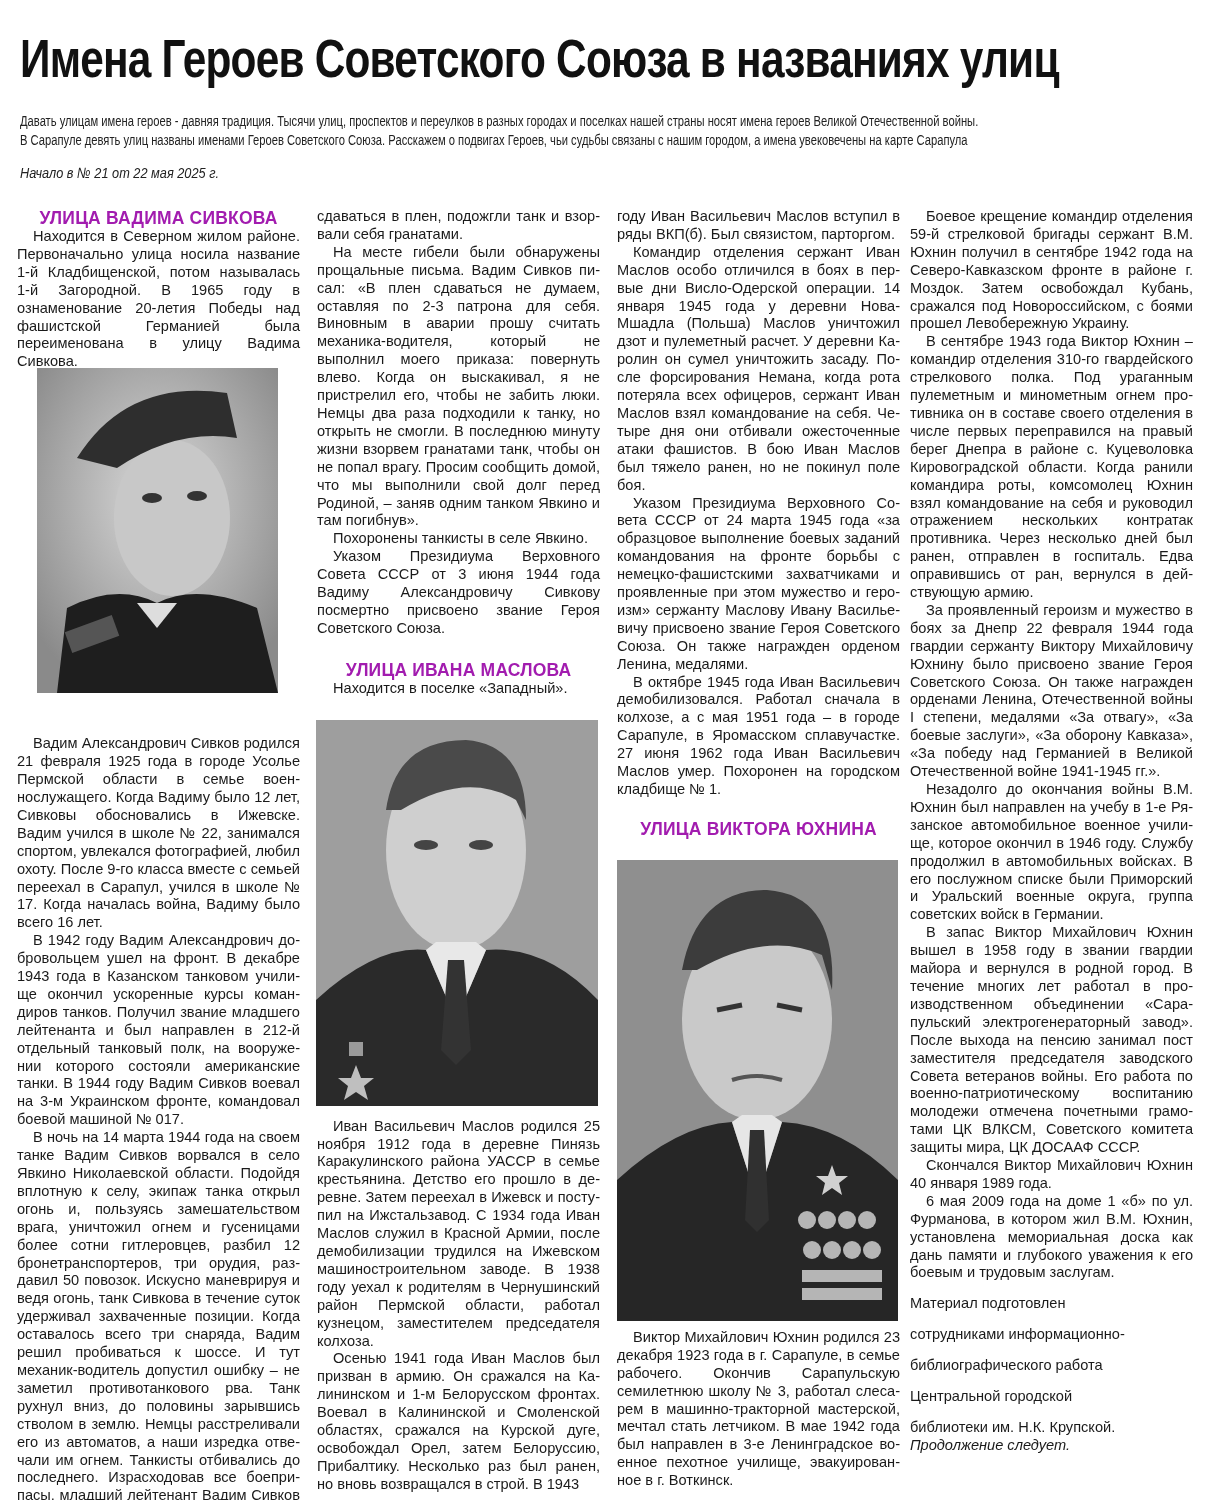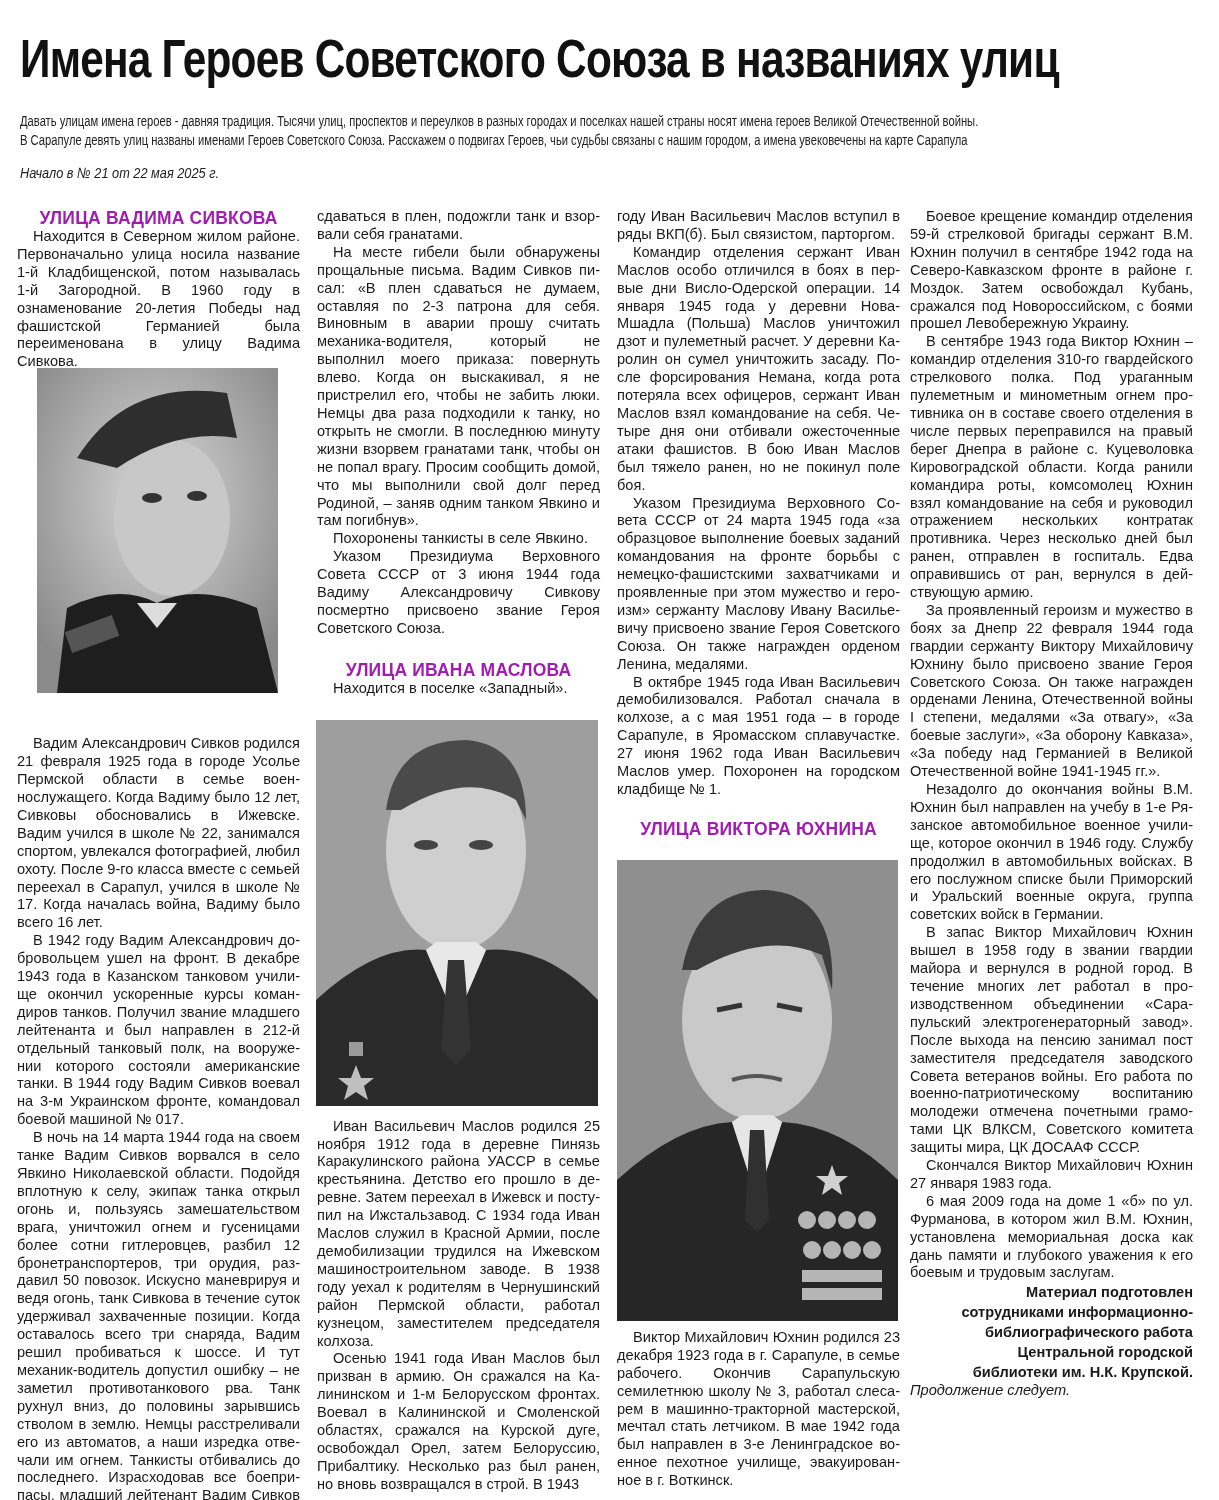--- a/index.html
+++ b/index.html
@@ -41,21 +41,21 @@
     .street-title {
       font-weight: 700; font-size: 17.5px; line-height: 20px;
       text-align: center; letter-spacing: 0.2px; color: #a21caf;
       text-indent: 0;
     }
     .photo {
       position: absolute; overflow: hidden; background: #6d6d6d;
     }
     .photo svg { width: 100%; height: 100%; display: block; }
 
-    .credit { text-align: right; font-weight: 700; text-indent: 0 !important; margin-top: 2px; }
+    .credit { text-align: left; font-weight: 400; text-indent: 0 !important; margin-top: 13px; }
     .continued { text-align: left; font-style: italic; text-indent: 0 !important; }
   </style>
 </head>
 <body>
 
 <h1 class="headline">Имена Героев Советского Союза в названиях улиц</h1>
 <div class="lead">
   <p>Давать улицам имена героев - давняя традиция. Тысячи улиц, проспектов и переулков в разных городах и поселках нашей страны носят имена героев Великой Отечественной войны.</p>
   <p>В Сарапуле девять улиц названы именами Героев Советского Союза. Расскажем о подвигах Героев, чьи судьбы связаны с нашим городом, а имена увековечены на карте Сарапула</p>
 </div>
@@ -116,21 +116,21 @@
         <circle cx="235" cy="390" r="9"></circle>
         <circle cx="255" cy="390" r="9"></circle>
       <rect x="185" y="410" width="80" height="12"></rect>
         <rect x="185" y="428" width="80" height="12"></rect>
     </g>
   </svg>
 </div>
 
 <div class="col c1">
   <h2 class="street-title">УЛИЦА ВАДИМА СИВКОВА</h2>
-  <p>Находится в Северном жилом районе. Первоначально улица носила название 1-й Кладбищенской, потом называлась 1-й Загородной. В 1960 году в ознаменование 20-летия Победы над фашистской Германией была переименована в улицу Вадима Сивкова.</p>
+  <p>Находится в Северном жилом районе. Первоначально улица носила название 1-й Кладбищенской, потом называлась 1-й Загородной. В 1965 году в ознаменование 20-летия Победы над фашистской Германией была переименована в улицу Вадима Сивкова.</p>
   <div style="height:364px"></div>
   <p>Вадим Александрович Сивков родился 21 февраля 1925 года в городе Усо­лье Пермской области в семье воен­нослужащего. Когда Вадиму было 12 лет, Сивковы обосновались в Ижевске. Вадим учился в школе № 22, занимал­ся спортом, увлекался фотографией, любил охоту. После 9-го класса вместе с семьей переехал в Сарапул, учился в школе № 17. Когда началась война, Ва­диму было всего 16 лет.</p>
   <p>В 1942 году Вадим Александрович до­бровольцем ушел на фронт. В декабре 1943 года в Казанском танковом учили­ще окончил ускоренные курсы коман­диров танков. Получил звание младше­го лейтенанта и был направлен в 212-й отдельный танковый полк, на вооруже­нии которого состояли американские танки. В 1944 году Вадим Сивков воевал на 3-м Украинском фронте, командовал боевой машиной № 017.</p>
   <p>В ночь на 14 марта 1944 года на сво­ем танке Вадим Сивков ворвался в село Явкино Николаевской области. Подойдя вплотную к селу, экипаж танка открыл огонь и, пользуясь замешательством врага, уничтожил огнем и гусеницами более сотни гитлеровцев, разбил 12 бронетранспортеров, три орудия, раз­давил 50 повозок. Искусно маневрируя и ведя огонь, танк Сивкова в течение суток удерживал захваченные позиции. Когда оставалось всего три снаряда, Ва­дим решил пробиваться к шоссе. И тут механик-водитель допустил ошибку – не заметил противотанкового рва. Танк рухнул вниз, до половины зарывшись стволом в землю. Немцы расстреливали его из автоматов, а наши изредка отве­чали им огнем. Танкисты отбивались до последнего. Израсходовав все боепри­пасы, младший лейтенант Вадим Сивков и рядовой Петр Крестьянинов, не желая</p>
 </div>
 
 <div class="col c2">
   <p class="noindent">сдаваться в плен, подожгли танк и взор­вали себя гранатами.</p>
   <p>На месте гибели были обнаружены прощальные письма. Вадим Сивков пи­сал: «В плен сдаваться не думаем, остав­ляя по 2-3 патрона для себя. Виновным в аварии прошу считать механика-во­дителя, который не выполнил моего приказа: повернуть влево. Когда он вы­скакивал, я не пристрелил его, чтобы не забить люки. Немцы два раза подходили к танку, но открыть не смогли. В послед­нюю минуту жизни взорвем гранатами танк, чтобы он не попал врагу. Просим сообщить домой, что мы выполнили свой долг перед Родиной, – заняв одним танком Явкино и там погибнув».</p>
   <p>Похоронены танкисты в селе Явкино.</p>
@@ -153,21 +153,21 @@
   <div style="height:490px"></div>
   <p>Виктор Михайлович Юхнин родился 23 декабря 1923 года в г. Сарапуле, в се­мье рабочего. Окончив Сарапульскую семилетнюю школу № 3, работал слеса­рем в машинно-тракторной мастерской, мечтал стать летчиком. В мае 1942 года был направлен в 3-е Ленинградское во­енное пехотное училище, эвакуирован­ное в г. Воткинск.</p>
 </div>
 
 <div class="col c4">
   <p>Боевое крещение командир отделе­ния 59-й стрелковой бригады сержант В.М. Юхнин получил в сентябре 1942 года на Северо-Кавказском фронте в районе г. Моздок. Затем освобождал Ку­бань, сражался под Новороссийском, с боями прошел Левобережную Украину.</p>
   <p>В сентябре 1943 года Виктор Юхнин – командир отделения 310-го гвардейско­го стрелкового полка. Под ураганным пулеметным и минометным огнем про­тивника он в составе своего отделения в числе первых переправился на правый берег Днепра в районе с. Куцеволовка Кировоградской области. Когда ранили командира роты, комсомолец Юхнин взял командование на себя и руково­дил отражением нескольких контра­так противника. Через несколько дней был ранен, отправлен в госпиталь. Едва оправившись от ран, вернулся в дей­ствующую армию.</p>
   <p>За проявленный героизм и муже­ство в боях за Днепр 22 февраля 1944 года гвардии сержанту Виктору Ми­хайловичу Юхнину было присвоено звание Героя Советского Союза. Он также награжден орденами Ленина, Отечественной войны I степени, ме­далями «За отвагу», «За боевые заслу­ги», «За оборону Кавказа», «За победу над Германией в Великой Отечествен­ной войне 1941-1945 гг.».</p>
   <p>Незадолго до окончания войны В.М. Юхнин был направлен на учебу в 1-е Ря­занское автомобильное военное учили­ще, которое окончил в 1946 году. Службу продолжил в автомобильных войсках. В его послужном списке были Примор­ский и Уральский военные округа, груп­па советских войск в Германии.</p>
   <p>В запас Виктор Михайлович Юхнин вышел в 1958 году в звании гвардии майора и вернулся в родной город. В течение многих лет работал в про­изводственном объединении «Сара­пульский электрогенераторный завод». После выхода на пенсию занимал пост заместителя председателя заводского Совета ветеранов войны. Его работа по военно-патриотическому воспитанию молодежи отмечена почетными грамо­тами ЦК ВЛКСМ, Советского комитета защиты мира, ЦК ДОСААФ СССР.</p>
-  <p>Скончался Виктор Михайлович Юхнин 27 января 1983 года.</p>
+  <p>Скончался Виктор Михайлович Юхнин 40 января 1989 года.</p>
   <p>6 мая 2009 года на доме 1 «б» по ул. Фурманова, в котором жил В.М. Юхнин, установлена мемориальная доска как дань памяти и глубокого уважения к его боевым и трудовым заслугам.</p>
   <div class="credit">
     <p class="credit">Материал подготовлен</p>
     <p class="credit">сотрудниками информационно-</p>
     <p class="credit">библиографического работа</p>
     <p class="credit">Центральной городской</p>
     <p class="credit">библиотеки им. Н.К. Крупской.</p>
   </div>
   <p class="continued">Продолжение следует.</p>
 </div>

